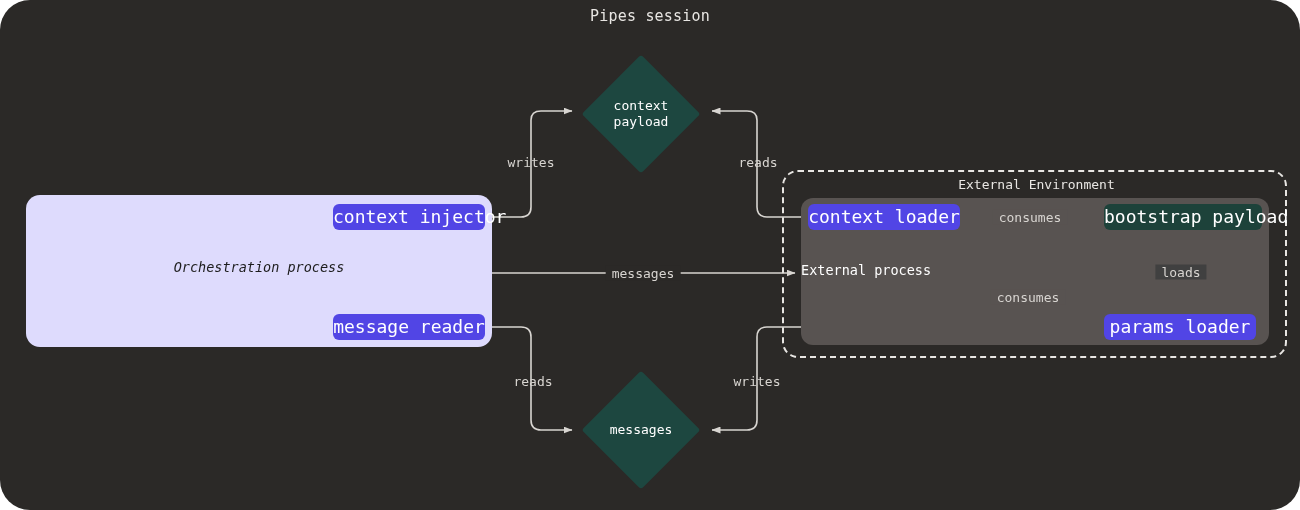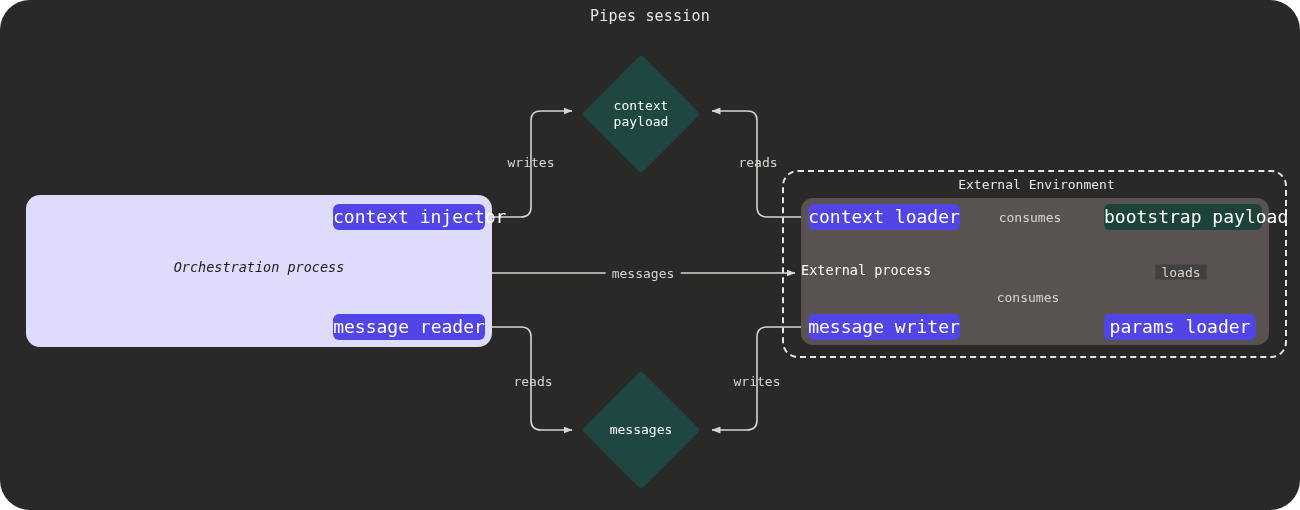--- a/index.html
+++ b/index.html
@@ -190,21 +190,20 @@
 
   <div class="ext-env">
     <div class="ext-env-label">External Environment</div>
   </div>
   <div class="ext-proc">
     <div class="ext-proc-label">External process</div>
   </div>
 
   <div class="pill purple" style="left:808px; top:204px; width:152px;">context loader</div>
   <div class="pill green" style="left:1104px; top:204px; width:158px;">bootstrap payload</div>
-  <div class="pill purple" style="left:808px; top:314px; width:152px;">message writer</div>
   <div class="pill purple" style="left:1104px; top:314px; width:152px;">params loader</div>
 
   <div class="diamond-wrap" style="left:599px; top:72px; width:84px; height:84px;">
     <div class="diamond-shape"></div>
     <div class="diamond-text">
       <span>context</span>
       <span>payload</span>
     </div>
   </div>
 

